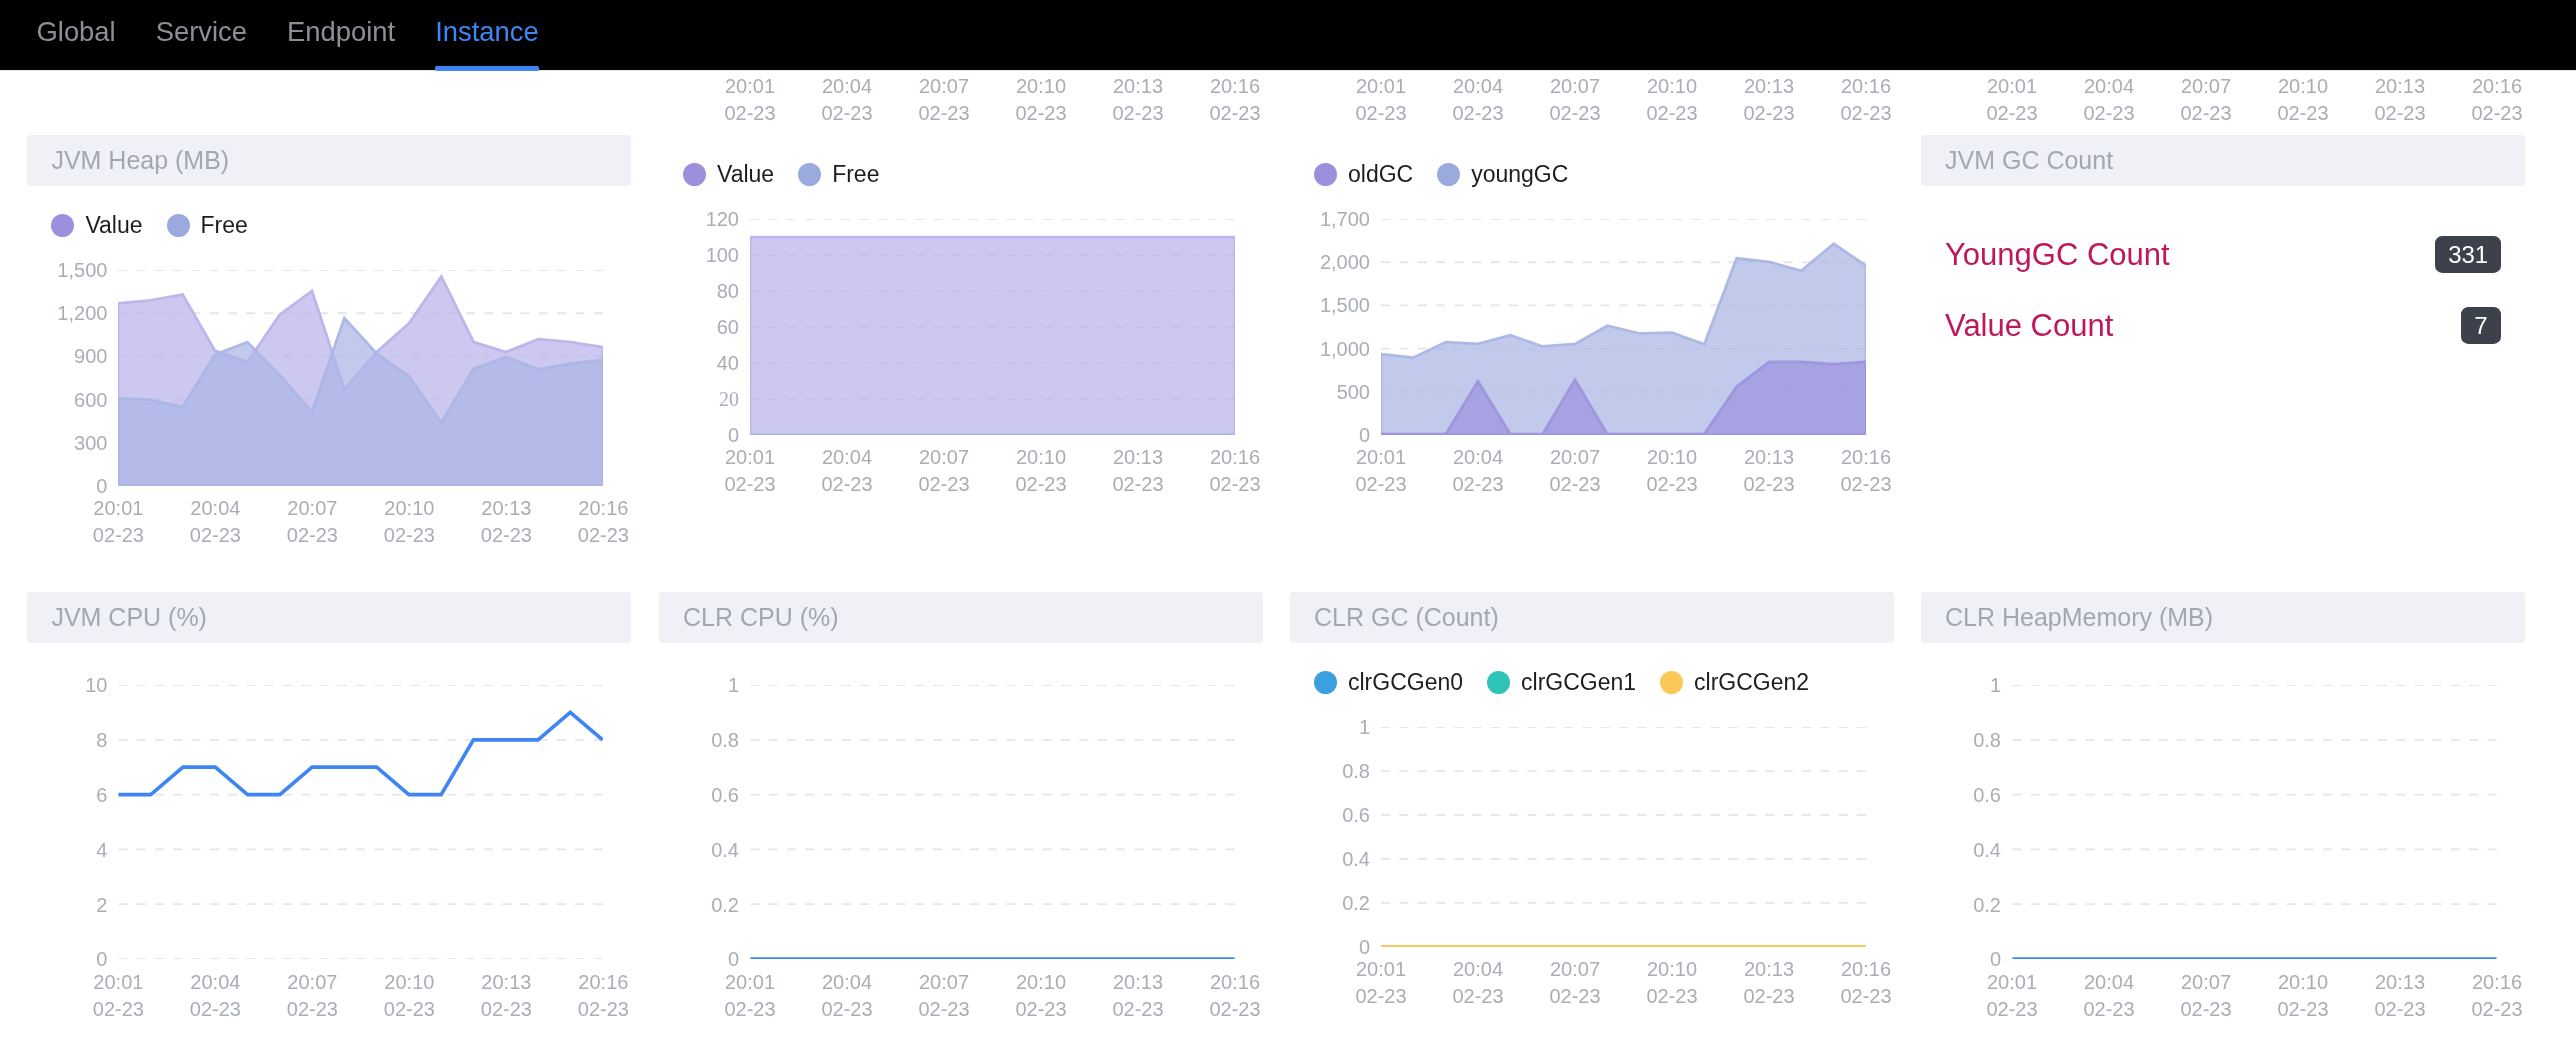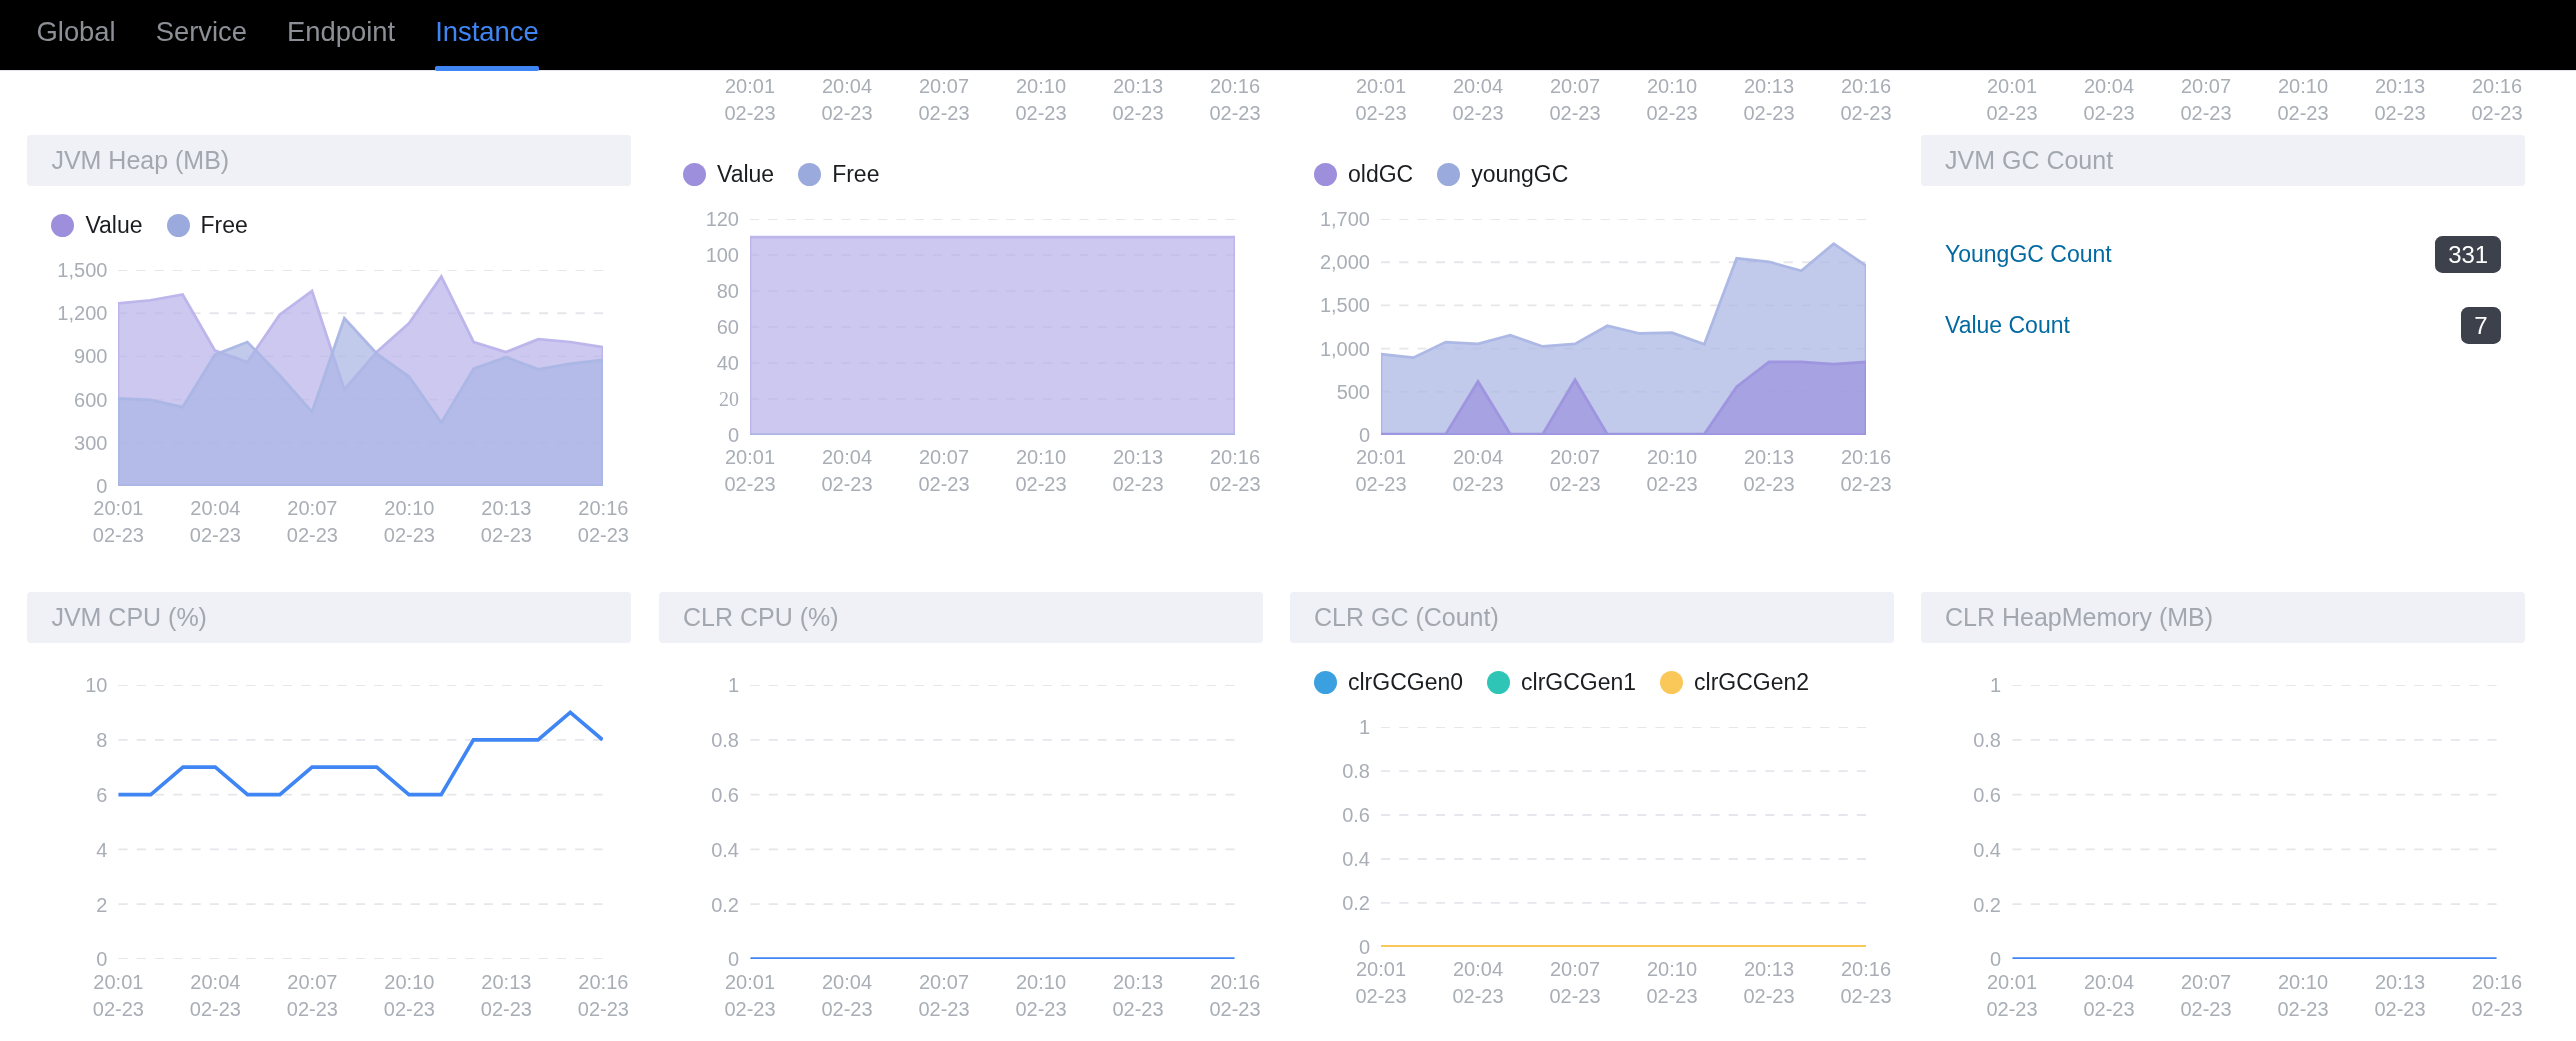--- a/index.html
+++ b/index.html
@@ -104,21 +104,21 @@
     line-height: 27.4px;
     white-space: nowrap;
   }
 
   
   .stat-list { padding: 33px 24px 0 24px; }
   .stat-row {
     display: flex; align-items: center; justify-content: space-between;
     height: 71px;
   }
-  .stat-name { font-size: 23px; color: #0369a1; white-space: nowrap; }
+  .stat-name { font-size: 31px; color: #be185d; white-space: nowrap; }
   .stat-badge {
     background: #3d414b;
     color: #ffffff;
     font-size: 24px;
     border-radius: 7.3px;
     padding: 4.6px 12.8px;
     min-width: 40px;
     text-align: center;
     white-space: nowrap;
   }

